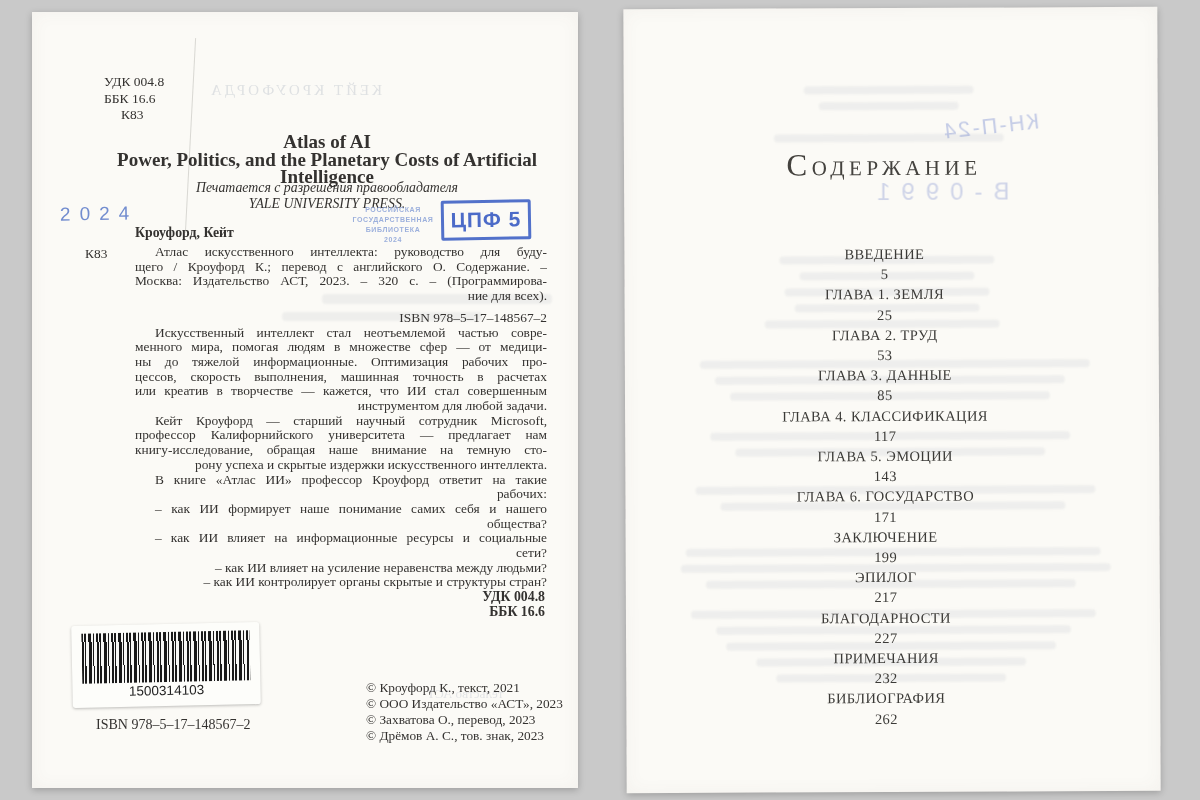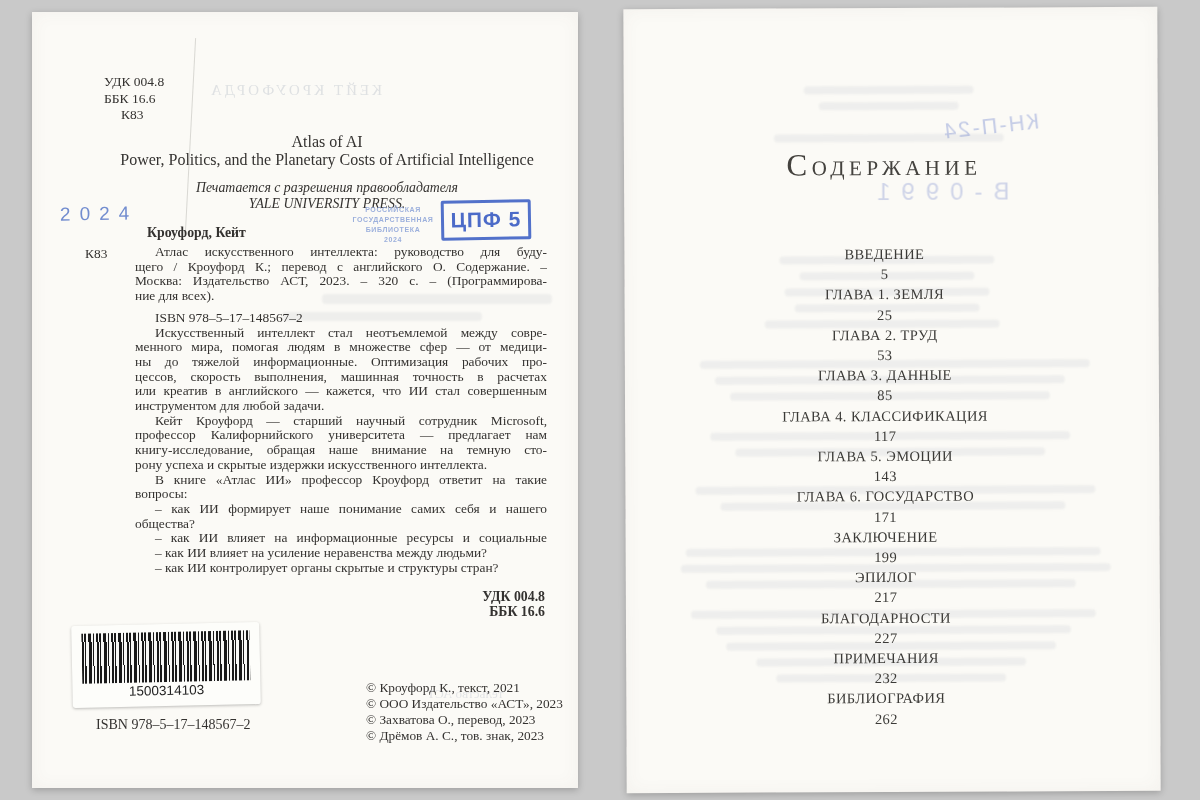--- a/index.html
+++ b/index.html
@@ -15,39 +15,39 @@
     background:#fbfaf6;
     box-shadow:0 2px 7px rgba(0,0,0,.22), inset 0 0 18px rgba(90,85,70,.05);
   }
   .page-left{left:32px;top:12px;width:546px;height:776px;}
   .page-right{left:625px;top:8px;width:534px;height:784px;transform:rotate(-.25deg);}
 
   
   .udk-top{position:absolute;left:72px;top:62px;font-size:13.5px;line-height:16.5px;}
   .udk-top .k{padding-left:17px;}
   .eng-block{position:absolute;left:55px;top:121px;width:480px;text-align:center;
-    font-size:16px;line-height:17.5px;}
+    font-size:19px;line-height:17.5px;font-weight:bold;}
   .perm-block{position:absolute;left:55px;top:168px;width:480px;text-align:center;
     font-style:italic;font-size:13.8px;line-height:16px;}
   .hand-year{position:absolute;left:28px;top:191px;
     font-family:"Liberation Sans",sans-serif;font-size:19px;letter-spacing:9px;
     color:#5b7ac9;opacity:.85;transform:rotate(-1deg);}
   .lib-stamp{position:absolute;left:296px;top:193px;width:130px;text-align:center;
     font-family:"Liberation Sans",sans-serif;font-size:7px;font-weight:bold;
     line-height:10px;letter-spacing:.6px;color:#92a8da;opacity:.9;}
   .box-stamp{position:absolute;left:409px;top:188px;width:84px;height:34px;
     border:3px solid #3b5fc4;border-radius:2px;color:#3558c2;
     font-family:"Liberation Sans",sans-serif;font-size:21px;font-weight:bold;
     letter-spacing:1px;text-align:center;line-height:34px;
     transform:rotate(-1deg);opacity:.88;}
-  .author{position:absolute;left:103px;top:213px;font-weight:bold;font-size:13.8px;margin-left:12px;}
+  .author{position:absolute;left:103px;top:213px;font-weight:bold;font-size:13.8px;}
   .margin-code{position:absolute;left:53px;top:234px;font-size:13.4px;}
   .body-block{position:absolute;left:103px;top:233px;width:412px;
     font-size:13.4px;line-height:14.7px;font-family:Liberation Serif, serif;}
-  .bline{white-space:normal;}
+  .bline{white-space:normal;text-align:right;}
   .bline.ind{text-indent:20px;}
   .bline.just{text-align:justify;text-align-last:justify;}
   .bline.gap{margin-top:7px;}
   .udk-bottom{position:absolute;right:33px;top:578px;text-align:right;
     font-weight:bold;font-size:13.8px;line-height:14.8px;}
   .barcode-sticker{position:absolute;left:40px;top:612px;width:188px;height:82px;
     background:#fdfdfa;box-shadow:0 1px 3px rgba(0,0,0,.25);
     transform:rotate(-1.2deg);border-radius:3px;}
   .bars{height:50px;margin:8px 10px 0;
     background:repeating-linear-gradient(90deg,
@@ -129,50 +129,51 @@
   <div class="bline ind just">Атлас искусственного интеллекта: руководство для буду-</div>
 
   <div class="bline just">щего / Кроуфорд К.; перевод с английского О. Содержание. –</div>
 
   <div class="bline just">Москва: Издательство АСТ, 2023. – 320 с. – (Программирова-</div>
 
   <div class="bline">ние для всех).</div>
 
   <div class="bline ind gap">ISBN 978–5–17–148567–2</div>
 
-  <div class="bline ind just">Искусственный интеллект стал неотъемлемой между совре-</div>
+  <div class="bline ind just">Искусственный интеллект стал неотъемлемой частью совре-</div>
 
   <div class="bline just">менного мира, помогая людям в множестве сфер — от медици-</div>
 
   <div class="bline just">ны до тяжелой информационные. Оптимизация рабочих про-</div>
 
   <div class="bline just">цессов, скорость выполнения, машинная точность в расчетах</div>
 
-  <div class="bline just">или креатив в английского — кажется, что ИИ стал совершенным</div>
+  <div class="bline just">или креатив в творчестве — кажется, что ИИ стал совершенным</div>
 
   <div class="bline">инструментом для любой задачи.</div>
 
   <div class="bline ind just">Кейт Кроуфорд — старший научный сотрудник Microsoft,</div>
 
   <div class="bline just">профессор Калифорнийского университета — предлагает нам</div>
 
   <div class="bline just">книгу-исследование, обращая наше внимание на темную сто-</div>
 
   <div class="bline">рону успеха и скрытые издержки искусственного интеллекта.</div>
 
   <div class="bline ind just">В книге «Атлас ИИ» профессор Кроуфорд ответит на такие</div>
 
-  <div class="bline">вопросы:</div>
+  <div class="bline">рабочих:</div>
 
   <div class="bline ind just">– как ИИ формирует наше понимание самих себя и нашего</div>
 
   <div class="bline">общества?</div>
 
   <div class="bline ind just">– как ИИ влияет на информационные ресурсы и социальные</div>
 
+  <div class="bline">сети?</div>
 
   <div class="bline ind">– как ИИ влияет на усиление неравенства между людьми?</div>
 
   <div class="bline ind">– как ИИ контролирует органы скрытые и структуры стран?</div>
 </div>
 
   <div class="udk-bottom">
     <div>УДК 004.8</div>
     <div>ББК 16.6</div>
   </div>

